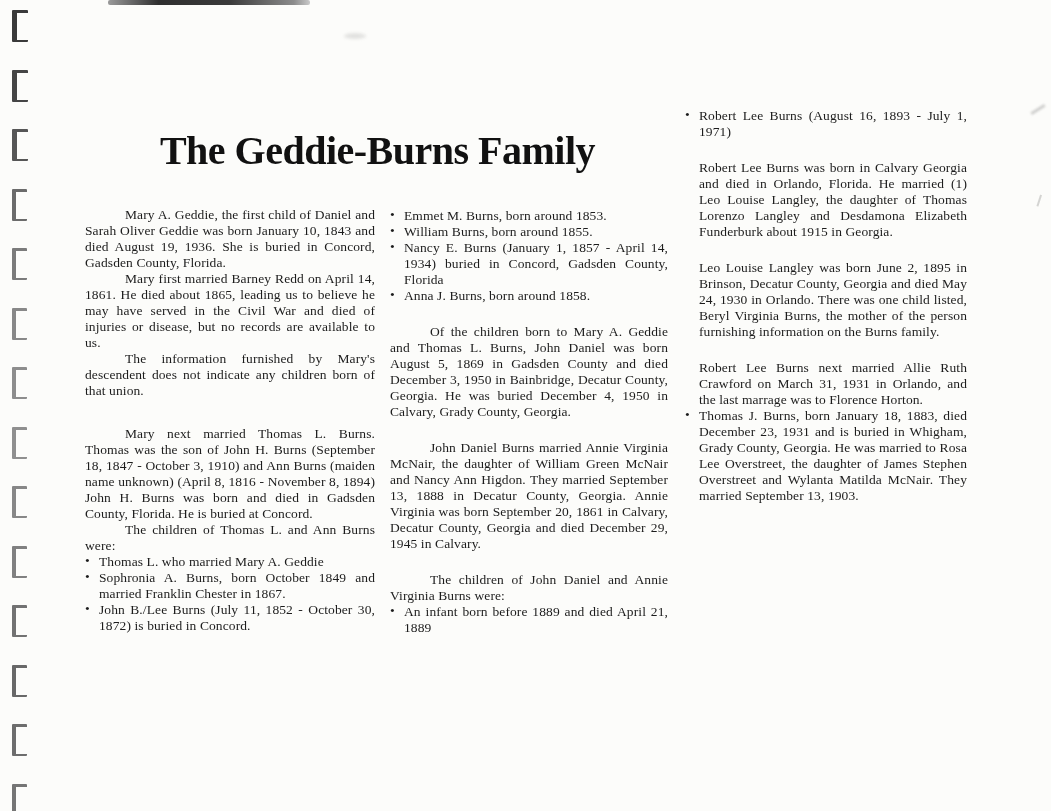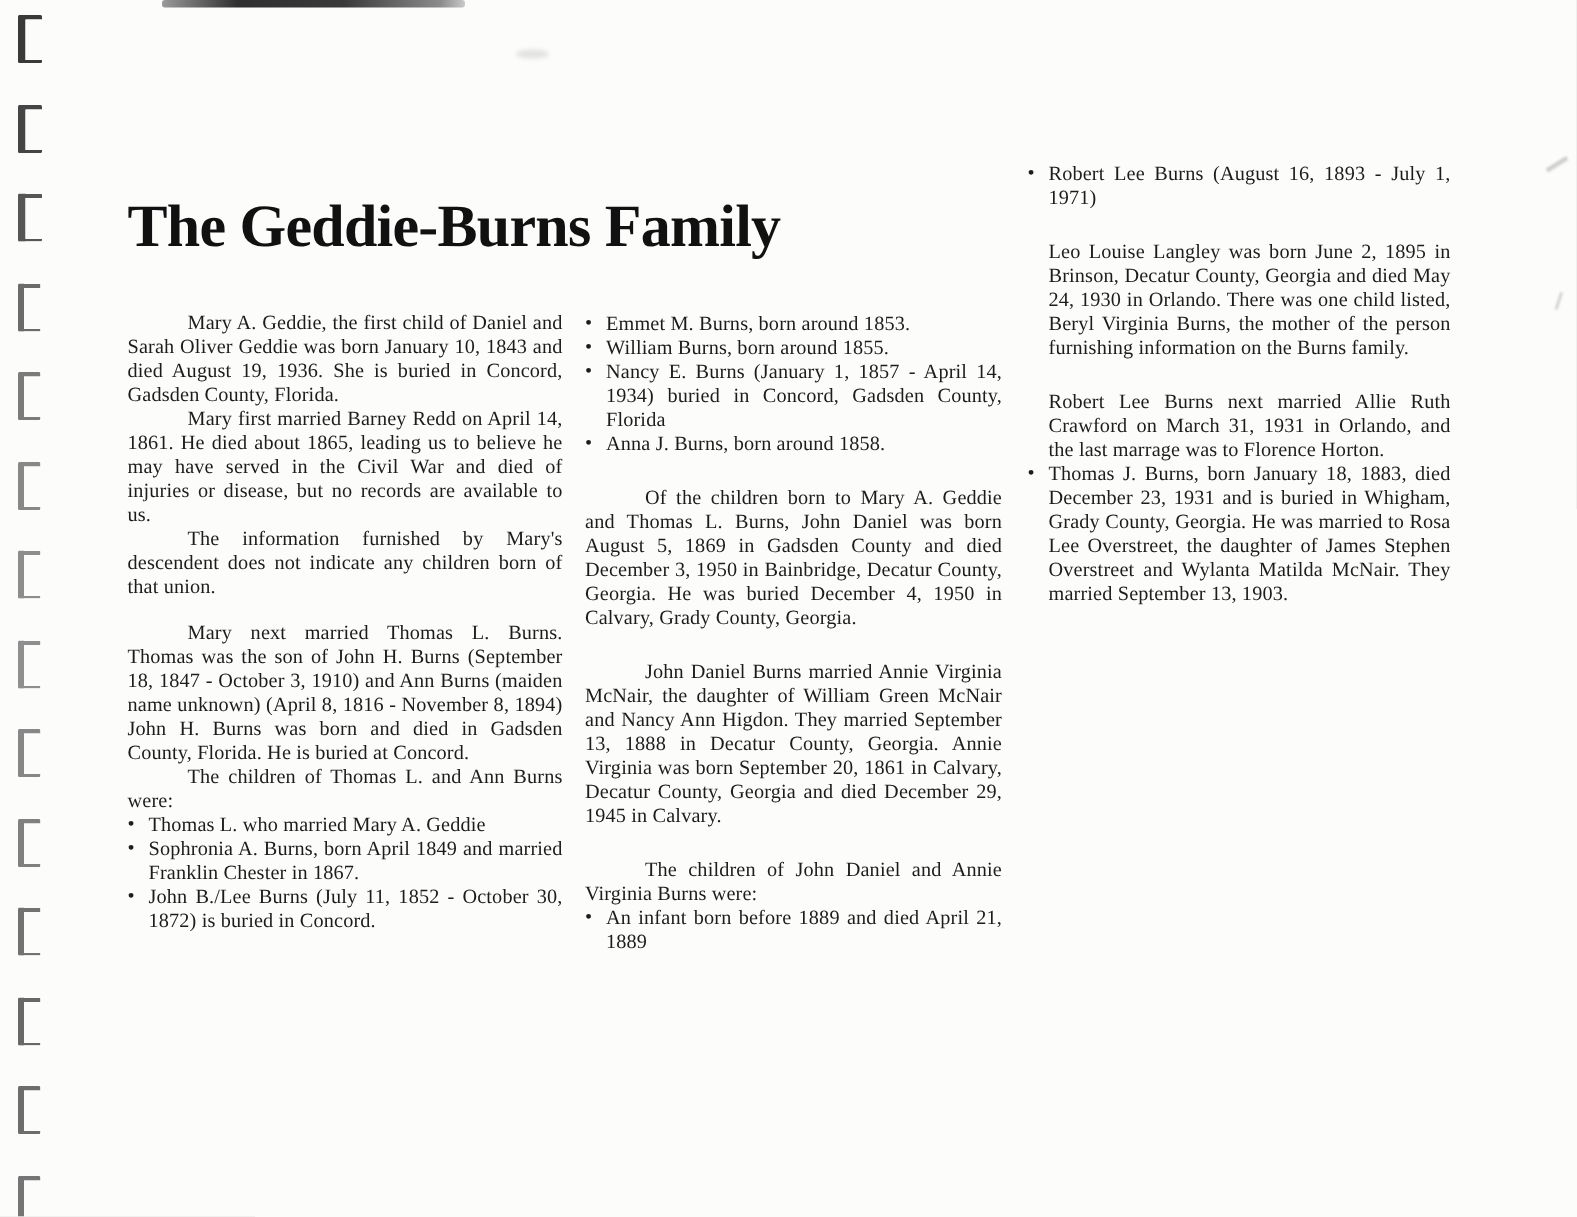--- a/index.html
+++ b/index.html
@@ -17,34 +17,34 @@
     background:linear-gradient(90deg,#9a9a9a,#2f2f2f 25%,#3a3a3a 60%,#8c8c8c 92%,#c9c9c9);
     border-radius:2px;filter:blur(.4px);
   }
   .smudge1{position:absolute;left:344px;top:33px;width:22px;height:6px;background:#e2e2e0;border-radius:50%;filter:blur(1.5px);}
   .smudge2{position:absolute;left:1030px;top:108px;width:16px;height:3px;background:#cfcfcd;transform:rotate(-32deg);filter:blur(.8px);}
   .smudge3{position:absolute;left:1038px;top:196px;width:9px;height:12px;border-left:2px solid #d4d4d2;transform:rotate(18deg);filter:blur(.7px);}
   
   .bmark{position:absolute;left:12px;width:11px;height:27px;border-radius:1px;filter:blur(.35px);}
   .title{
     position:absolute;left:85px;top:100px;width:585px;
-    text-align:left;font-size:40px;font-weight:bold;
+    text-align:center;font-size:40px;font-weight:bold;
     letter-spacing:-0.5px;color:#111;
   }
   .col{
     position:absolute;font-size:13.5px;line-height:16px;
     text-align:justify;letter-spacing:.1px;
   }
   #col-left{left:85px;top:207px;width:290px;}
   #col-mid{left:390px;top:208px;width:278px;}
   #col-right{left:685px;top:108px;width:282px;}
   .para{margin:0;}
   .ind{text-indent:40px;}
   .hang{margin-left:14px;}
-  .mt{margin-top:15px;}
+  .mt{margin-top:27px;}
   .mt2{margin-top:20px;}
   .bullet{position:relative;padding-left:14px;margin:0;}
   .bullet .dot{position:absolute;left:0;top:-1px;}
 </style>
 </head>
 <body>
 
 <div id="page">
 
   <div class="top-bar"></div>
@@ -75,21 +75,21 @@
     <p class="para ind">Mary first married Barney Redd on April 14, 1861.  He died about 1865, leading us to believe he may have served in the Civil War and died of injuries or disease, but no records are available to us.</p>
     <p class="para ind">The information furnished by Mary's descendent does not indicate any children born of that union.</p>
     <p class="para ind mt">Mary next married Thomas L. Burns. Thomas was the son of John H. Burns (September 18, 1847 - October 3, 1910) and Ann Burns (maiden name unknown) (April 8, 1816 - November 8, 1894) John H. Burns was born and died in Gadsden County, Florida.  He is buried at Concord.</p>
     <p class="para ind">The children of Thomas L. and Ann Burns were:</p>
     <div class="bullet mt">
       <span class="dot">•</span>
       <span>Thomas L. who married Mary A. Geddie</span>
     </div>
     <div class="bullet mt">
       <span class="dot">•</span>
-      <span>Sophronia A. Burns, born April 1849 and married Franklin Chester in 1867.</span>
+      <span>Sophronia A. Burns, born October 1849 and married Franklin Chester in 1867.</span>
     </div>
     <div class="bullet mt">
       <span class="dot">•</span>
       <span>John B./Lee Burns (July 11, 1852 - October 30, 1872) is buried in Concord.</span>
     </div>
   </div>
 
   <div class="col" id="col-mid">
     <div class="bullet">
       <span class="dot">•</span>
@@ -114,20 +114,21 @@
       <span class="dot">•</span>
       <span>An infant born before 1889 and died April 21, 1889</span>
     </div>
   </div>
 
   <div class="col" id="col-right">
     <div class="bullet">
       <span class="dot">•</span>
       <span>Robert Lee Burns (August 16, 1893 - July 1, 1971)</span>
     </div>
+    <p class="para hang mt2">Robert Lee Burns was born in Calvary Georgia and died in Orlando, Florida. He married (1) Leo Louise Langley, the daughter of Thomas Lorenzo Langley and Desdamona Elizabeth Funderburk about 1915 in Georgia.</p>
     <p class="para hang mt2">Leo Louise Langley was born June 2, 1895 in Brinson, Decatur County, Georgia and died May 24, 1930 in Orlando.  There was one child listed, Beryl Virginia Burns, the mother of the person furnishing information on the Burns family.</p>
     <p class="para hang mt2">Robert Lee Burns next married Allie Ruth Crawford on March 31, 1931 in Orlando, and the last marrage was to Florence Horton.</p>
     <div class="bullet mt2">
       <span class="dot">•</span>
       <span>Thomas J. Burns, born January 18, 1883, died December 23, 1931 and is buried in Whigham, Grady County, Georgia.  He was married to Rosa Lee Overstreet, the daughter of James Stephen Overstreet and Wylanta Matilda McNair. They married September 13, 1903.</span>
     </div>
   </div>
 
 </div>
 

